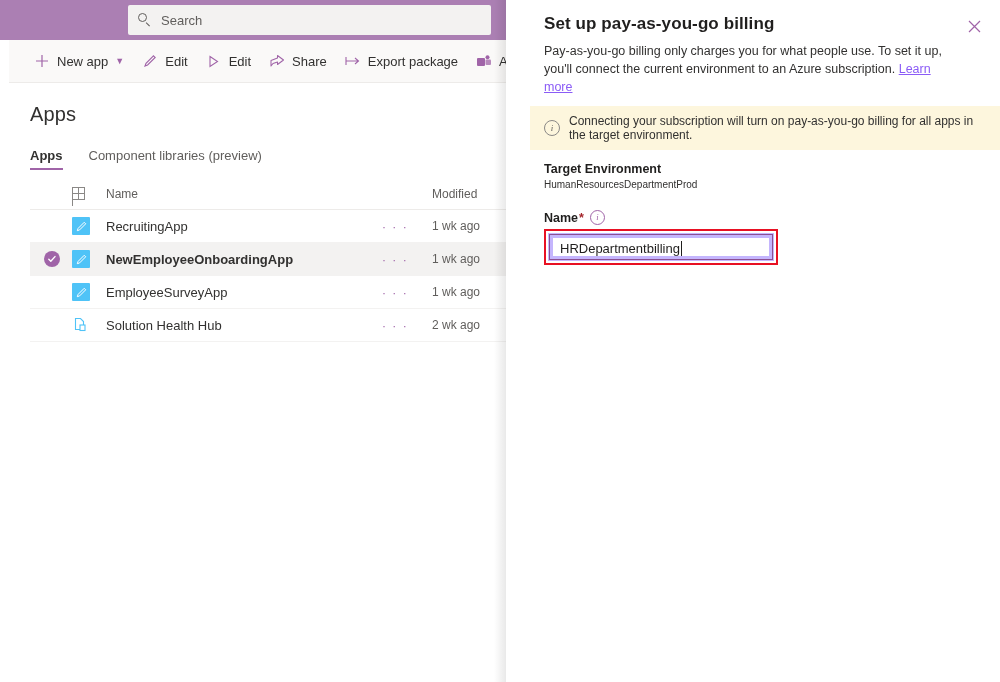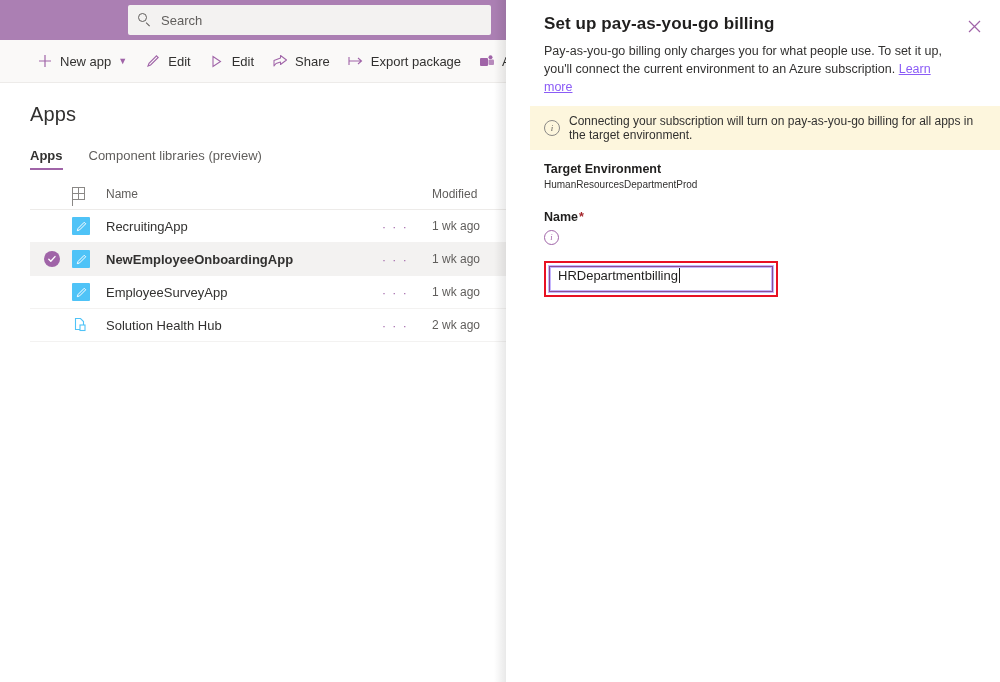--- a/index.html
+++ b/index.html
@@ -76,23 +76,24 @@
     font-size: 13px;
     color: #605e5c;
   }
 
   
   #command-bar {
     height: 42px;
     background: #faf9f8;
     border-bottom: 1px solid #edebe9;
     display: flex;
-    padding-left: 28px;
+    padding-left: 16px;
     white-space: nowrap;
     overflow: hidden;
+    margin-left: 9px;
   }
   .cmd {
     display: flex;
     align-items: center;
     height: 42px;
     padding: 0 9px;
     color: #323130;
     font-size: 13px;
     flex: 0 0 auto;
   }
@@ -319,24 +320,23 @@
     color: #201f1e;
     margin-bottom: 3px;
   }
   .field-value {
     font-size: 10px;
     color: #323130;
     margin-bottom: 20px;
   }
   .req-label-row {
     display: flex;
-    align-items: flex-start;
+    align-items: center;
     gap: 6px;
-    margin-bottom: 16px;
-    flex-direction: column;
+    margin-bottom: 4px;
   }
   .req-label {
     font-size: 12.5px;
     font-weight: 700;
     color: #201f1e;
   }
   .req-star { color: #a4262c; margin-left: 1px; }
   .info-circle.sm {
     border-color: #a064a8;
     color: #a064a8;
@@ -345,31 +345,31 @@
   }
   #name-highlight {
     border: 2px solid #e81123;
     padding: 2px;
     width: 234px;
     box-sizing: border-box;
   }
   #name-input {
     width: 100%;
     height: 28px;
-    border: 3px solid #c4b5fd;
+    border: 5px solid #c4b5fd;
     outline: 1px solid #8b4f93;
     outline-offset: -2px;
     box-sizing: border-box;
     font-family: "Liberation Sans", sans-serif;
     font-size: 13px;
     color: #201f1e;
     padding: 0 7px;
     background: #fff;
     display: flex;
-    align-items: flex-start;
+    align-items: flex-end;
   }
   .caret {
     display: inline-block;
     width: 1px;
     height: 15px;
     background: #201f1e;
     margin-left: 1px;
     vertical-align: text-bottom;
   }
 

